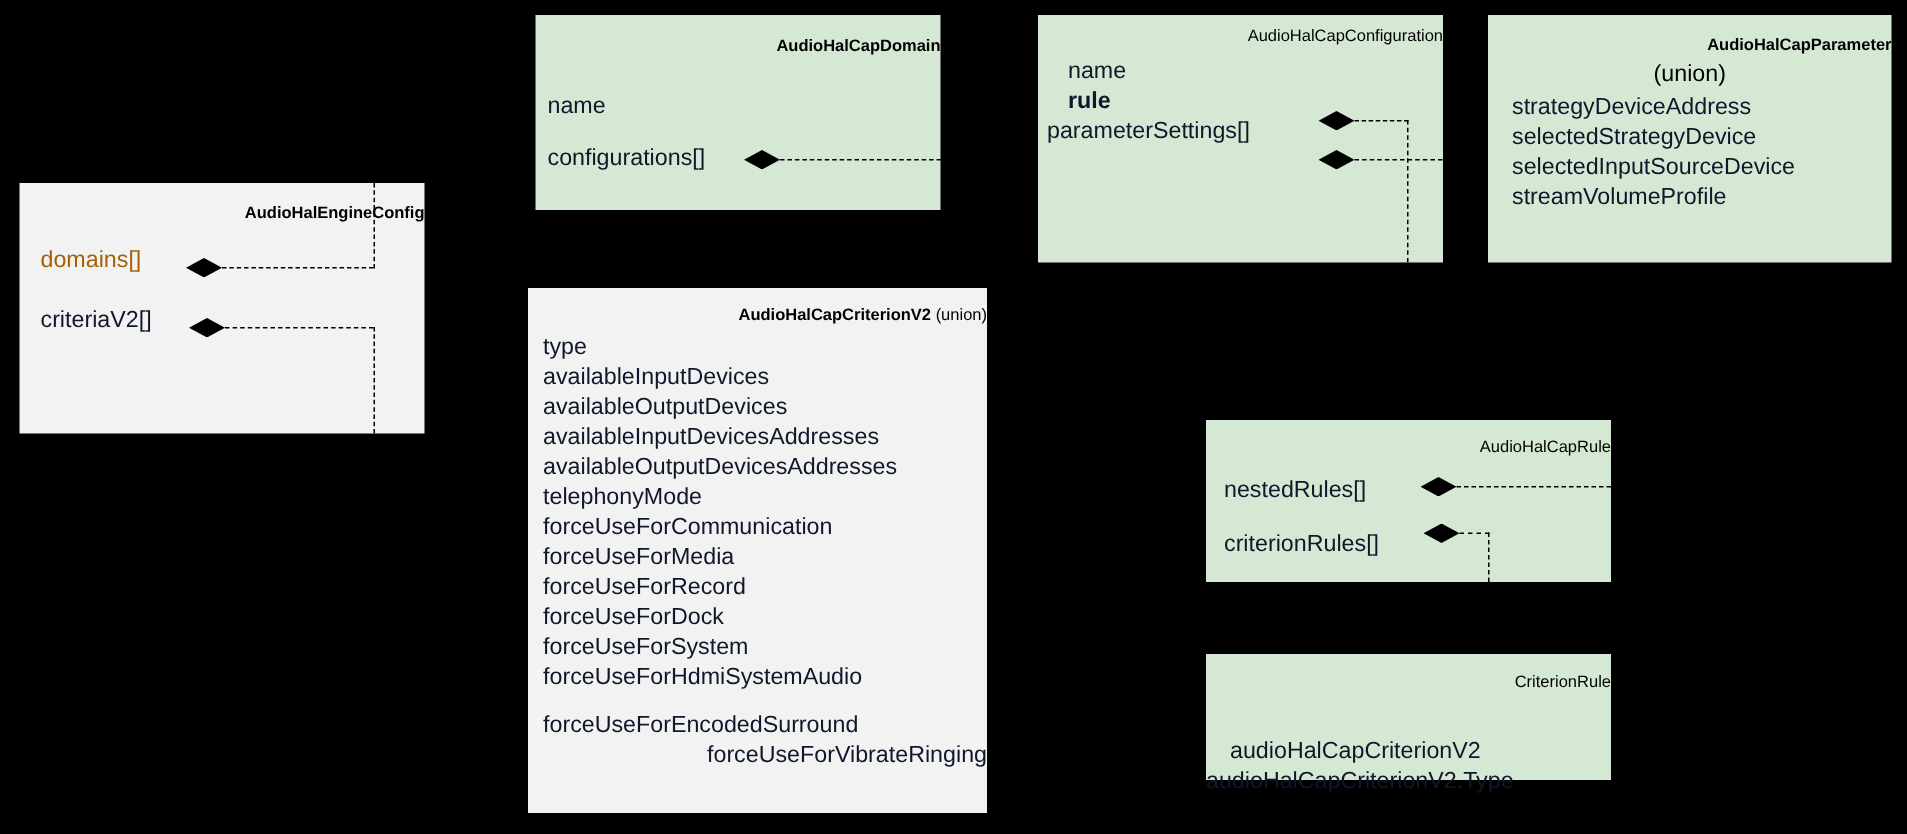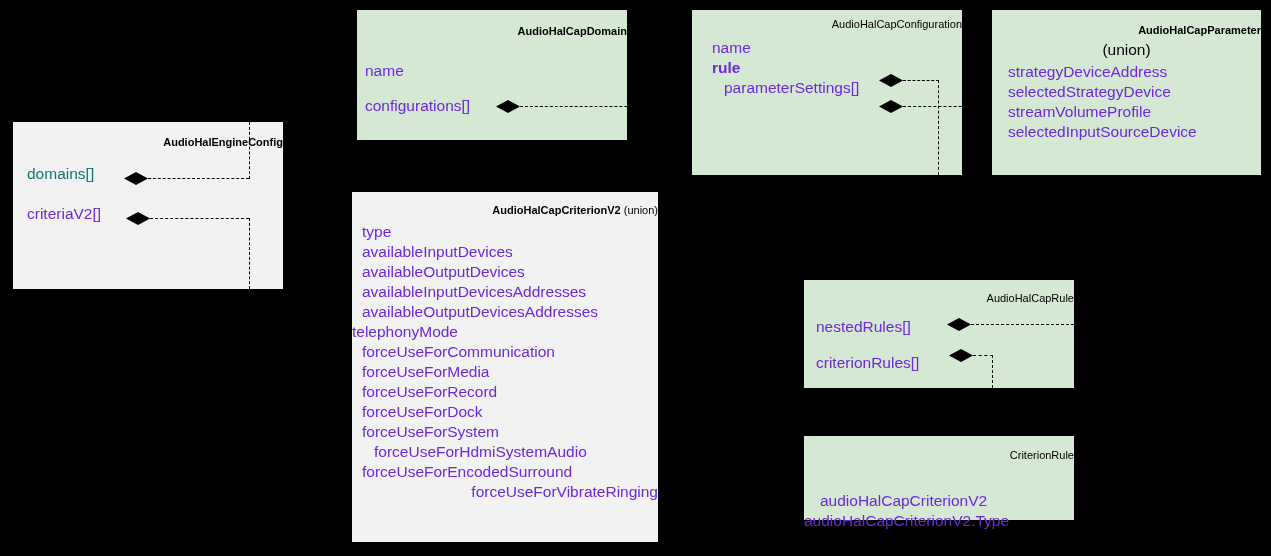--- a/index.html
+++ b/index.html
@@ -42,22 +42,22 @@
     font-size: 15.5px;
     line-height: 20px;
     color: #000000;
     white-space: nowrap;
   }
   .attr-row {
     position: relative;
     height: 20px;
     white-space: nowrap;
   }
-  .attr-row .label { color: #6d28d9; }
-  .attr-row .label.green-text { color: #0f766e; }
+  .attr-row .label { color: #0f172a; }
+  .attr-row .label.green-text { color: #a16207; }
 
   
   .diamond {
     position: absolute;
     width: 24px;
     height: 13px;
     background: #000000;
     -webkit-clip-path: polygon(0% 50%, 50% 0%, 100% 50%, 50% 100%);
     clip-path: polygon(0% 50%, 50% 0%, 100% 50%, 50% 100%);
   }
@@ -116,21 +116,21 @@
 
   <div class="uml-box green" style="left:692px; top:10px; width:270px; height:165px;">
     <div class="box-title" style="margin-top:4px;">AudioHalCapConfiguration</div>
     <div class="attr-list" style="margin-top:4px;">
       <div class="attr-row" style="padding-left:20px;">
         <span class="label">name</span>
       </div>
       <div class="attr-row" style="padding-left:20px;font-weight:bold;">
         <span class="label">rule</span>
       </div>
-      <div class="attr-row" style="padding-left:32px;">
+      <div class="attr-row" style="padding-left:6px;">
         <span class="label">parameterSettings[]</span>
       </div>
     </div>
   </div>
   <div class="diamond" style="left:879px; top:74px;"></div>
   <div class="diamond" style="left:879px; top:100px;"></div>
 
   <div class="conn-h" style="left:903px; top:80px; width:36px;"></div>
   <div class="conn-v" style="left:938px; top:80px; height:95px;"></div>
 
@@ -140,24 +140,24 @@
     <div class="box-title bold" style="margin-top:10px;">AudioHalCapParameter</div>
     <div class="box-subtitle">(union)</div>
     <div class="attr-list" style="margin-top:2px;">
       <div class="attr-row" style="padding-left:16px;">
         <span class="label">strategyDeviceAddress</span>
       </div>
       <div class="attr-row" style="padding-left:16px;">
         <span class="label">selectedStrategyDevice</span>
       </div>
       <div class="attr-row" style="padding-left:16px;">
+        <span class="label">selectedInputSourceDevice</span>
+      </div>
+      <div class="attr-row" style="padding-left:16px;">
         <span class="label">streamVolumeProfile</span>
-      </div>
-      <div class="attr-row" style="padding-left:16px;">
-        <span class="label">selectedInputSourceDevice</span>
       </div>
     </div>
   </div>
 
   <div class="uml-box grey" style="left:352px; top:192px; width:306px; height:350px;">
     <div class="box-title bold" style="margin-top:8px;">
       <span>AudioHalCapCriterionV2</span>
       <span class="sub">(union)</span>
     </div>
     <div class="attr-list" style="margin-top:2px;">
@@ -169,42 +169,42 @@
       </div>
       <div class="attr-row" style="padding-left:10px;">
         <span class="label">availableOutputDevices</span>
       </div>
       <div class="attr-row" style="padding-left:10px;">
         <span class="label">availableInputDevicesAddresses</span>
       </div>
       <div class="attr-row" style="padding-left:10px;">
         <span class="label">availableOutputDevicesAddresses</span>
       </div>
-      <div class="attr-row" style="padding-left:0;">
+      <div class="attr-row" style="padding-left:10px;">
         <span class="label">telephonyMode</span>
       </div>
       <div class="attr-row" style="padding-left:10px;">
         <span class="label">forceUseForCommunication</span>
       </div>
       <div class="attr-row" style="padding-left:10px;">
         <span class="label">forceUseForMedia</span>
       </div>
       <div class="attr-row" style="padding-left:10px;">
         <span class="label">forceUseForRecord</span>
       </div>
       <div class="attr-row" style="padding-left:10px;">
         <span class="label">forceUseForDock</span>
       </div>
       <div class="attr-row" style="padding-left:10px;">
         <span class="label">forceUseForSystem</span>
       </div>
-      <div class="attr-row" style="padding-left:22px;">
+      <div class="attr-row" style="padding-left:10px;">
         <span class="label">forceUseForHdmiSystemAudio</span>
       </div>
-      <div class="attr-row" style="padding-left:10px;">
+      <div class="attr-row" style="padding-left:10px;margin-top:12px;">
         <span class="label">forceUseForEncodedSurround</span>
       </div>
       <div class="attr-row" style="padding-left:10px;text-align:right;">
         <span class="label">forceUseForVibrateRinging</span>
       </div>
     </div>
   </div>
 
   <div class="uml-box green" style="left:804px; top:280px; width:270px; height:108px;">
     <div class="box-title" style="margin-top:8px;">AudioHalCapRule</div>

